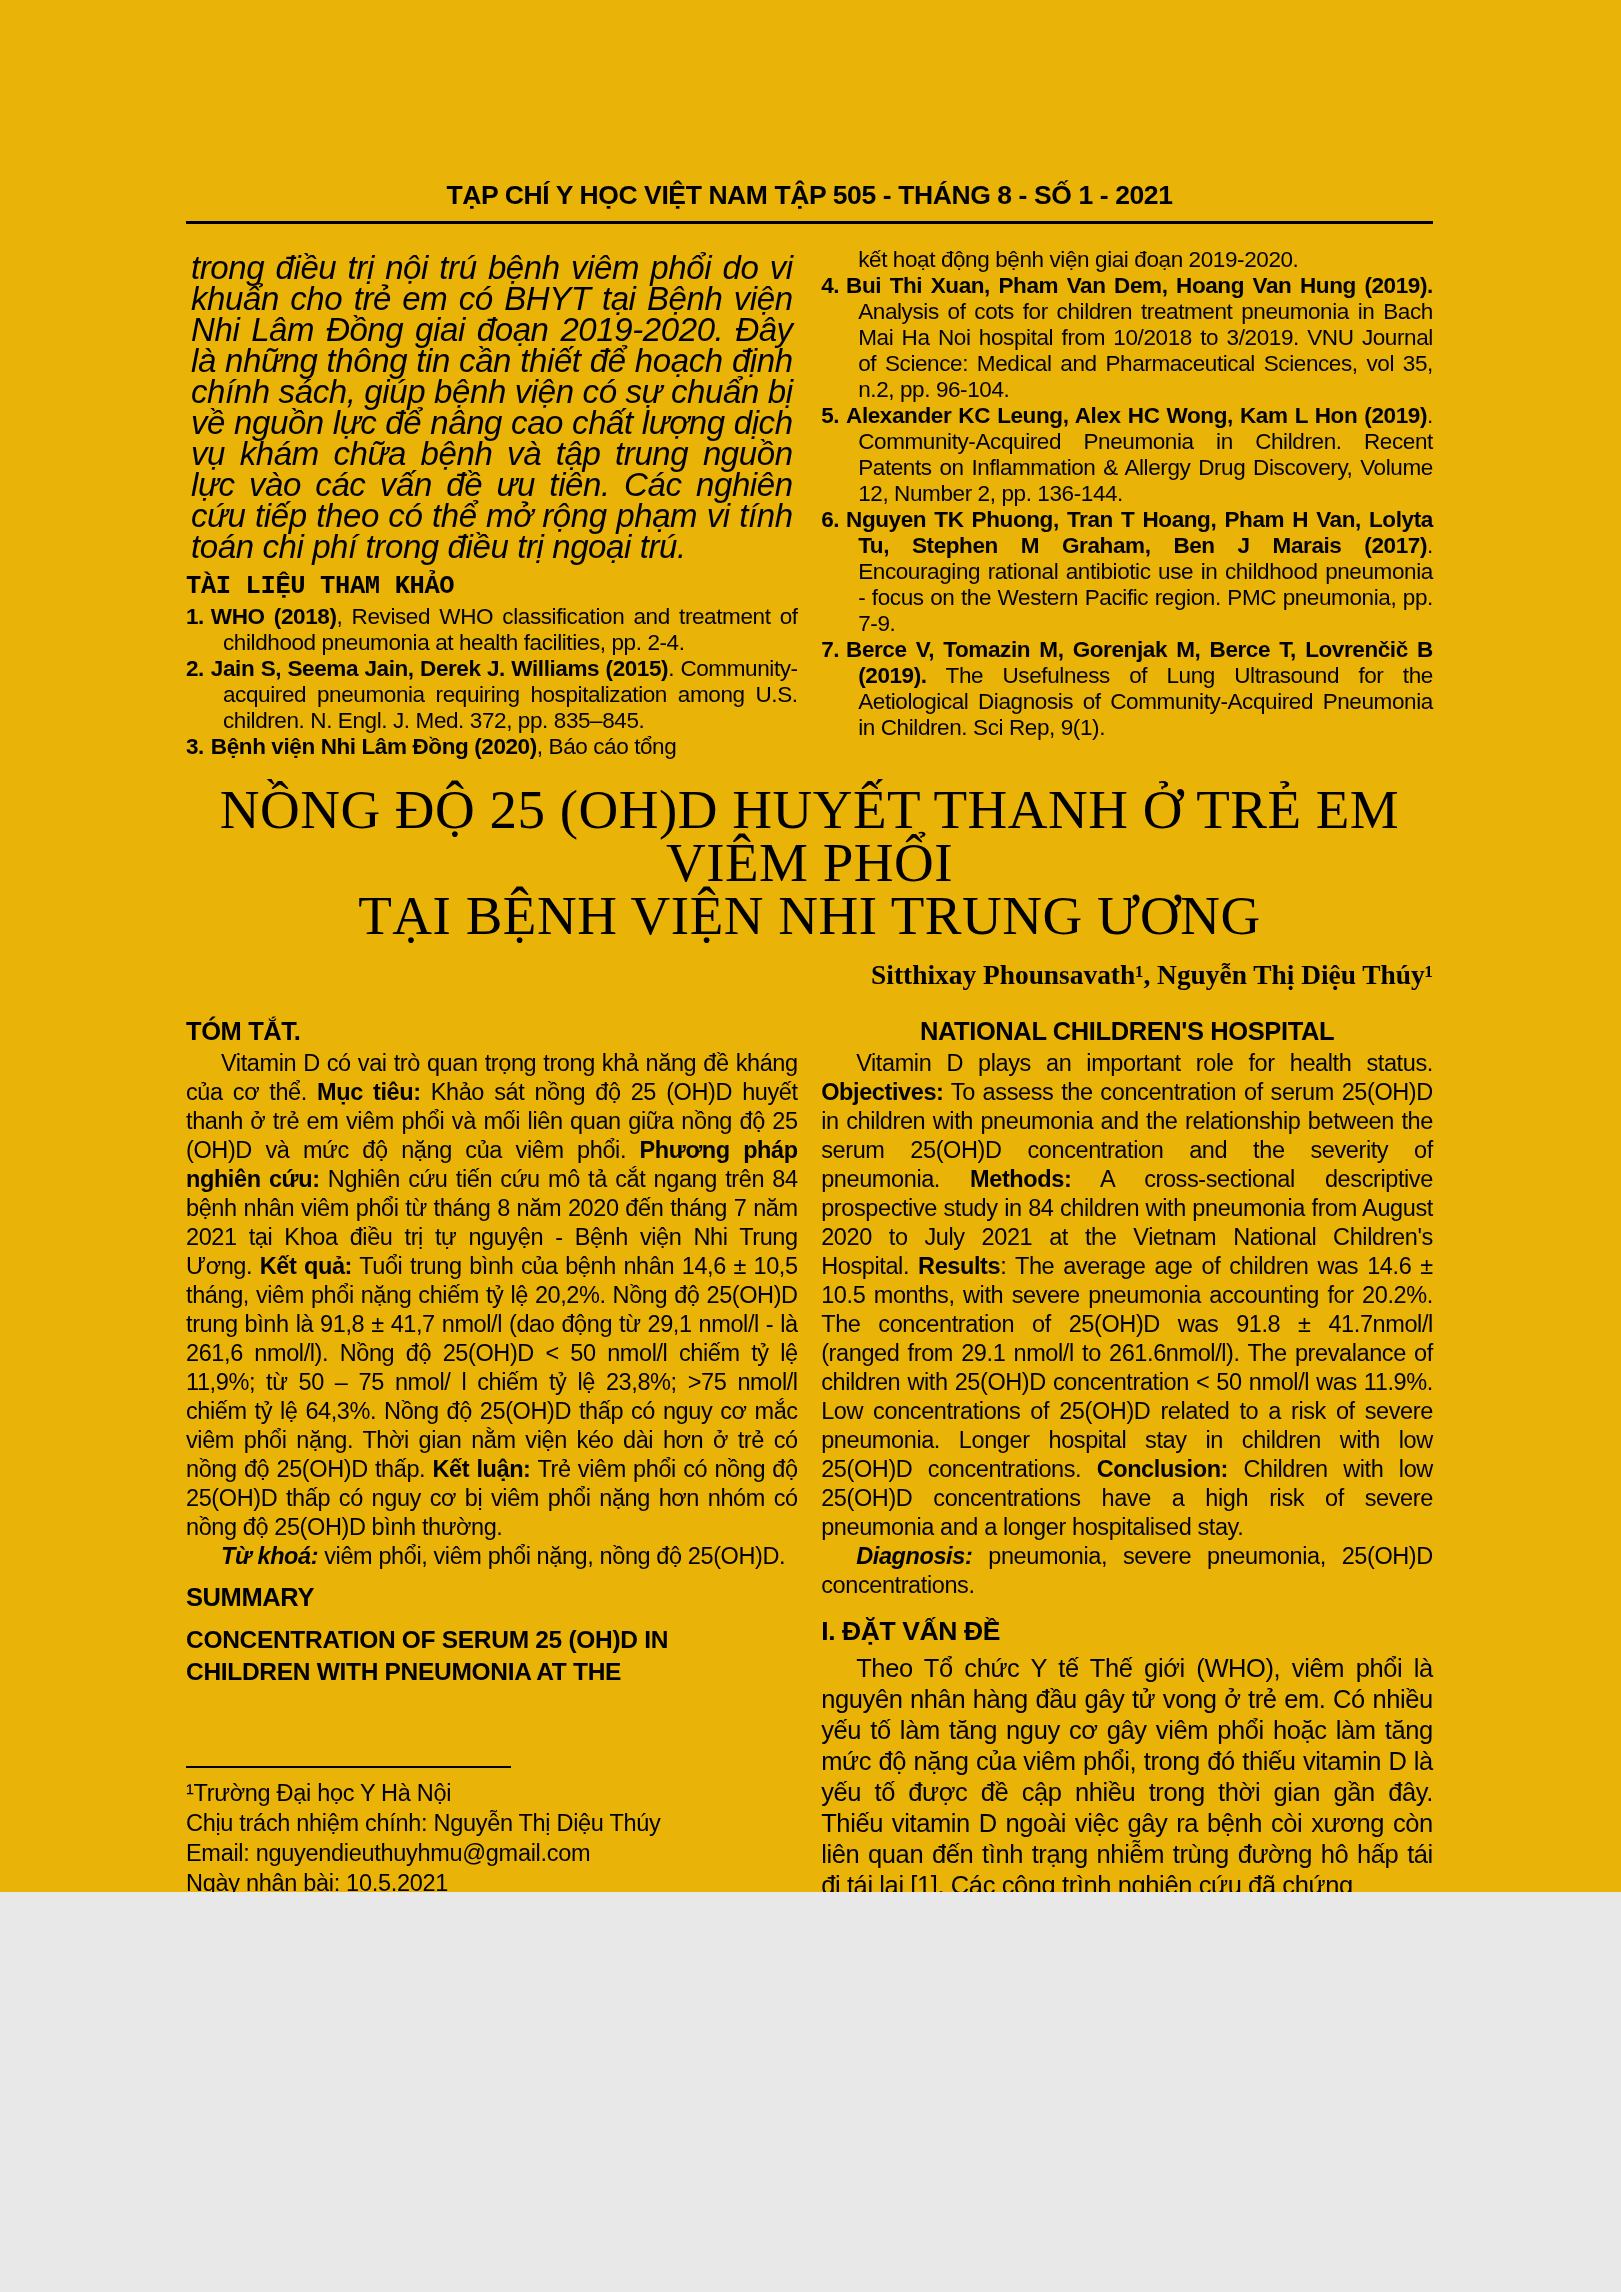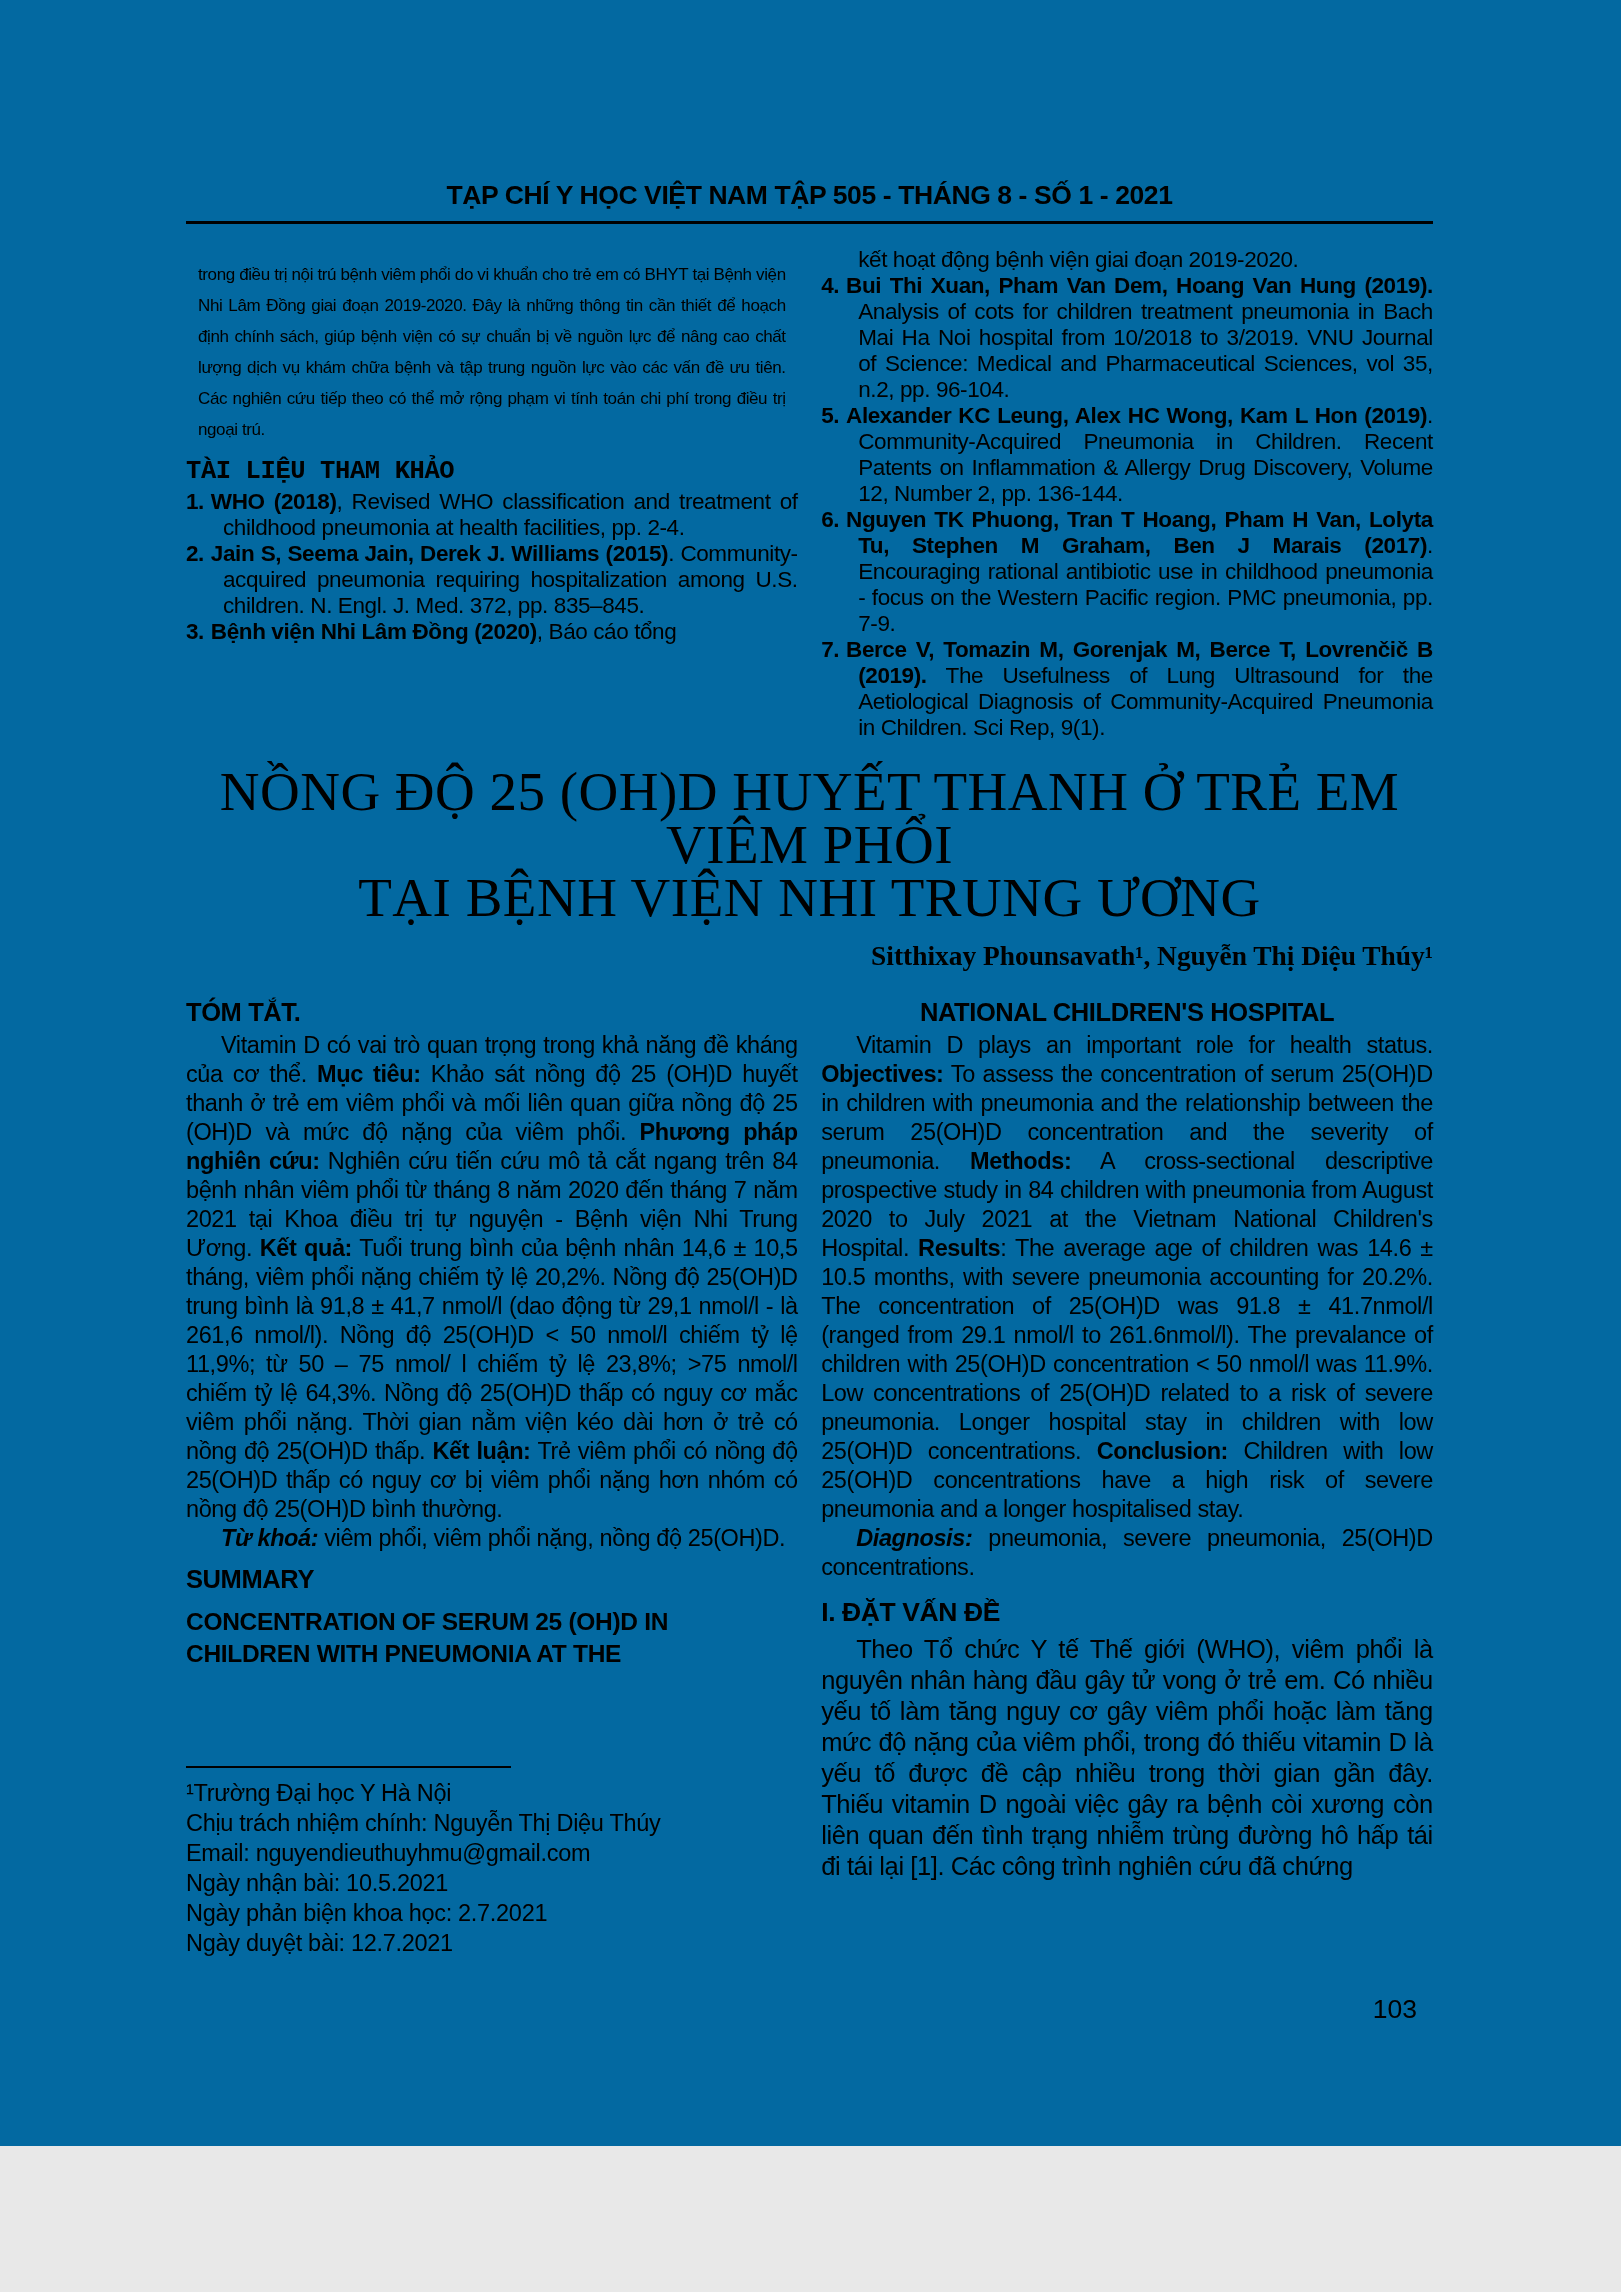--- a/index.html
+++ b/index.html
@@ -1,40 +1,40 @@
 <!DOCTYPE html>
 <html><head>
 <meta charset="utf-8">
 <style>
   html,body{margin:0;padding:0;background:#e8e8e8;}
   .page{
     position:relative;
-    width:1621px;height:2146px;
-    background:#0369a1;
+    width:1621px;height:1892px;
+    background:#eab308;
     margin:0 auto;
     overflow:hidden;
     color:#000;
     font-family:"Liberation Sans",sans-serif;
   }
   .content{margin:0 188px 0 186px;}
   .journal-header{
     margin-top:180px;
     text-align:center;
     font-weight:bold;
     font-size:26.5px;
     letter-spacing:-0.4px;
     padding-bottom:9.8px;
     border-bottom:3.9px solid #000;
   }
   .cols{display:flex;gap:23.5px;margin-top:23.5px;}
   .col{width:calc(50% - 11.8px);}
   .body-par{
-    margin:12px;
-    font-size:17px;line-height:31px;
-    text-align:justify;letter-spacing:-0.4px;
+    margin:5px;
+    font-size:33px;line-height:31px;
+    text-align:justify;letter-spacing:-0.4px;font-style:italic;
   }
   .ref-heading{
     margin:9.8px 0 2.9px 0;
     font-size:25.5px;font-weight:bold;letter-spacing:-0.4px;font-family:Liberation Mono, monospace;
   }
   .ref{
     margin:0;
     font-size:22.5px;line-height:26px;
     text-align:justify;letter-spacing:-0.4px;
     padding-left:37px;text-indent:-37px;

